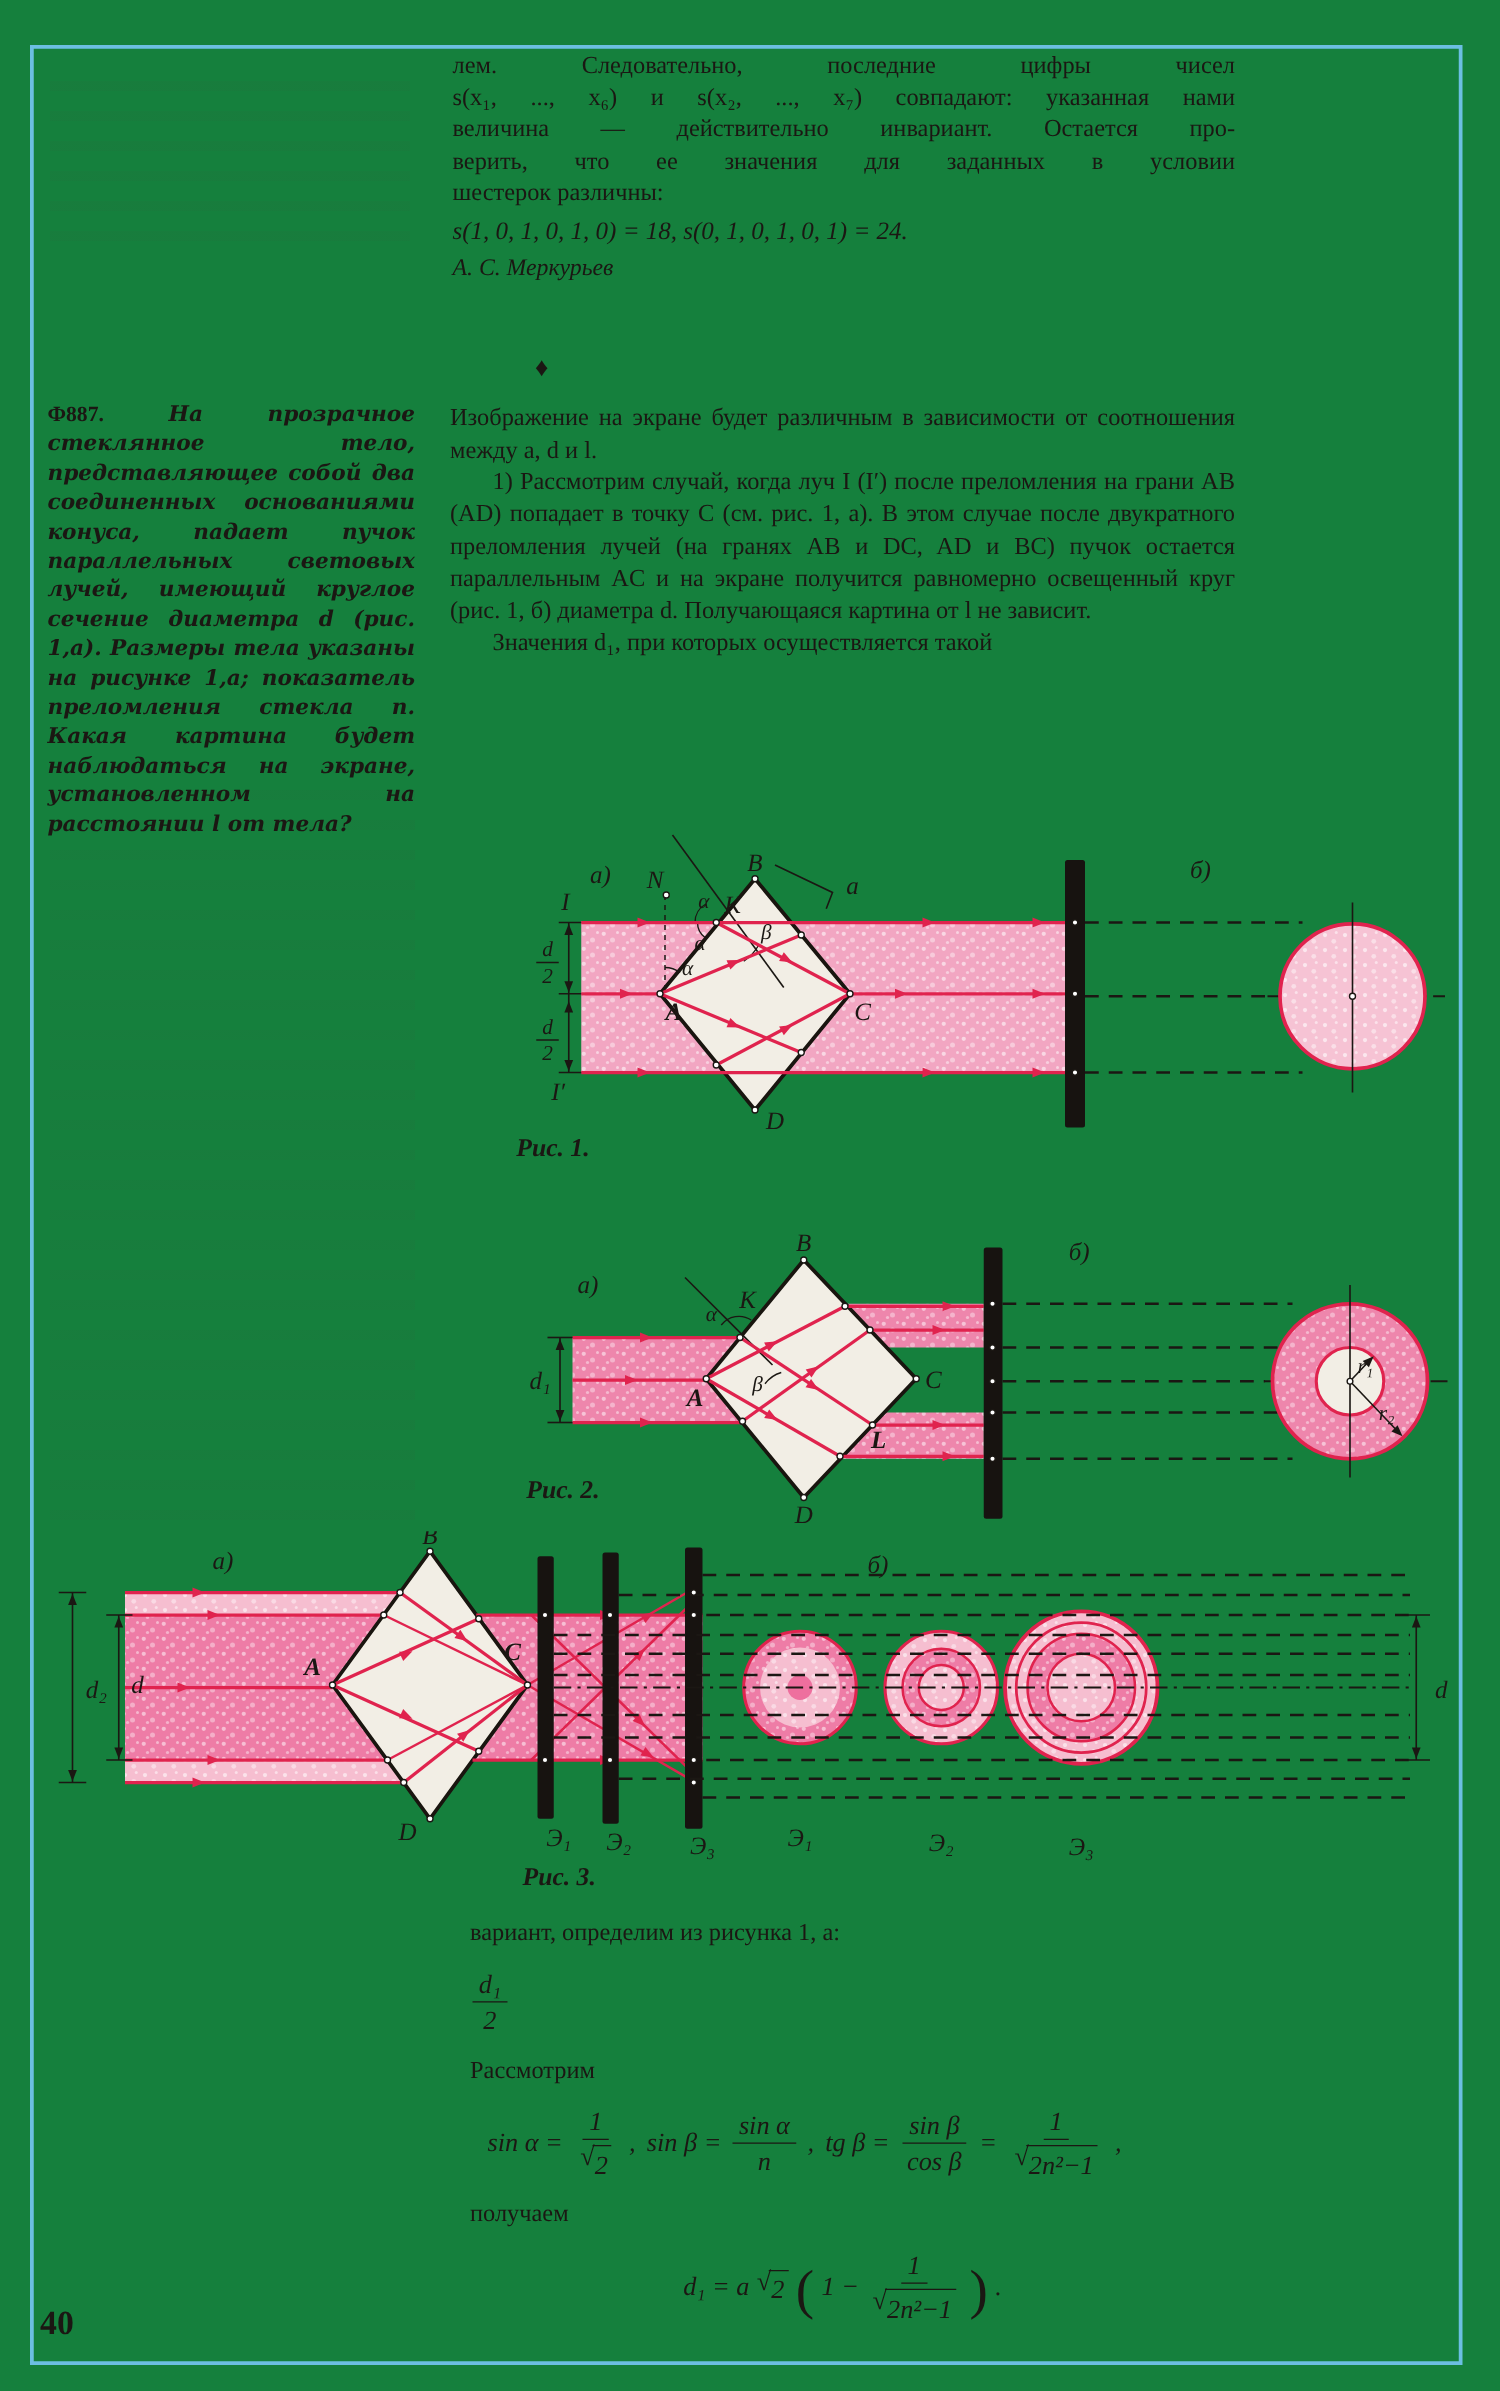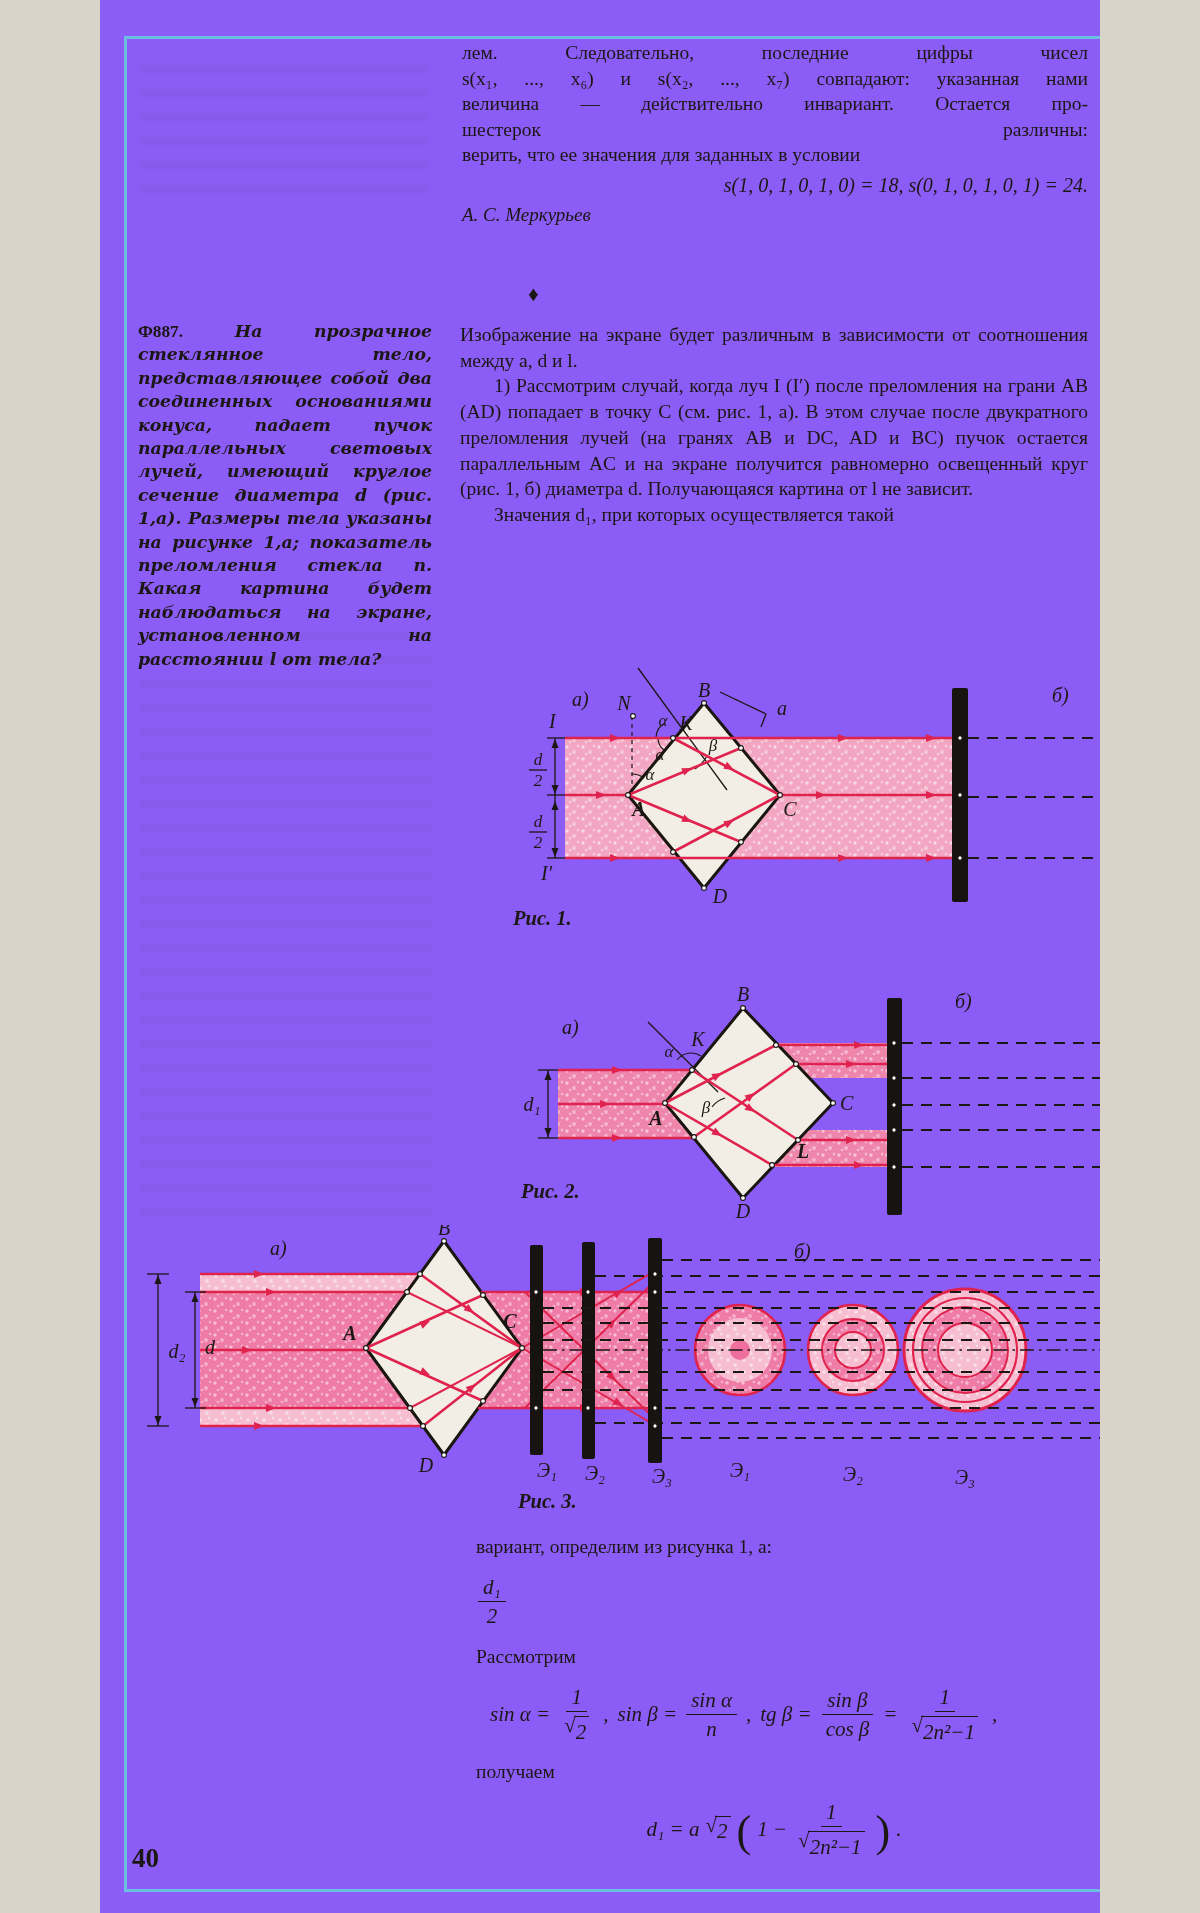--- a/index.html
+++ b/index.html
@@ -1,29 +1,29 @@
 <!DOCTYPE html>
 <html><head>
 <meta charset="utf-8">
 <style>
   html,body{margin:0;padding:0;background:#d8d4ca;}
-  .page{position:relative;width:1000px;height:1913px;margin:0 auto;
-        background:#8b5cf6;overflow:hidden;
+  .page{position:relative;width:1200px;height:1913px;margin:0 auto;
+        background:#15803d;overflow:hidden;
         font-family:"Liberation Serif",serif;color:#1b1713;}
   .frame{position:absolute;left:24px;top:36px;width:1146px;height:1856px;
          box-sizing:border-box;border:3px solid #6cbfe2;pointer-events:none;}
   .bleed{position:absolute;opacity:0.055;
          background:repeating-linear-gradient(180deg,transparent 0 7px,#4a4138 7px 15px,transparent 15px 24px);}
 
   
   .top-article{position:absolute;left:362px;top:40px;width:626px;
                font-size:19.5px;line-height:25.5px;}
   .jlines div{text-align:justify;text-align-last:justify;}
   .jlines div:last-child{text-align-last:left;}
-  .top-formula{margin-top:5px;text-align:right;font-style:italic;font-size:20px;}
+  .top-formula{margin-top:5px;text-align:left;font-style:italic;font-size:20px;}
   .author{margin-top:4px;text-align:left;font-style:italic;font-size:19px;}
 
   .divider{position:absolute;left:428px;top:282px;font-size:21px;}
 
   .problem{position:absolute;left:38px;top:320px;width:294px;
            font-size:17.3px;line-height:23.4px;font-weight:bold;font-style:italic;
            text-align:justify;font-family:"DejaVu Serif","Liberation Serif",serif;}
   .problem .pid{font-style:normal;font-family:Liberation Serif, serif;}
 
   .solution{position:absolute;left:360px;top:322px;width:628px;
@@ -81,22 +81,22 @@
 <div class="page">
   <div class="frame"></div>
   <div class="bleed" style="left:40px;top:58px;width:288px;height:150px;"></div>
   <div class="bleed" style="left:40px;top:625px;width:292px;height:600px;"></div>
 
   <div class="top-article">
     <div class="jlines">
         <div>лем. Следовательно, последние цифры чисел</div>
         <div>s(x₁, ..., x₆) и s(x₂, ..., x₇) совпадают: указанная нами</div>
         <div>величина — действительно инвариант. Остается про-</div>
+        <div>верить, что ее значения для заданных в условии</div>
         <div>шестерок различны:</div>
-        <div>верить, что ее значения для заданных в условии</div>
       </div>
     <div class="top-formula">s(1, 0, 1, 0, 1, 0) = 18,  s(0, 1, 0, 1, 0, 1) = 24.</div>
     <div class="author">А. С. Меркурьев</div>
   </div>
 
   <div class="divider">♦</div>
 
   <div class="problem">
     <span class="pid">Ф887.</span><span> На прозрачное стеклянное тело, представляющее собой два соединенных основаниями конуса, падает пучок параллельных световых лучей, имеющий круглое сечение диаметра d (рис. 1,а). Размеры тела указаны на рисунке 1,а; показатель преломления стекла n. Какая картина будет наблюдаться на экране, установленном на расстоянии l от тела?</span>
   </div>

